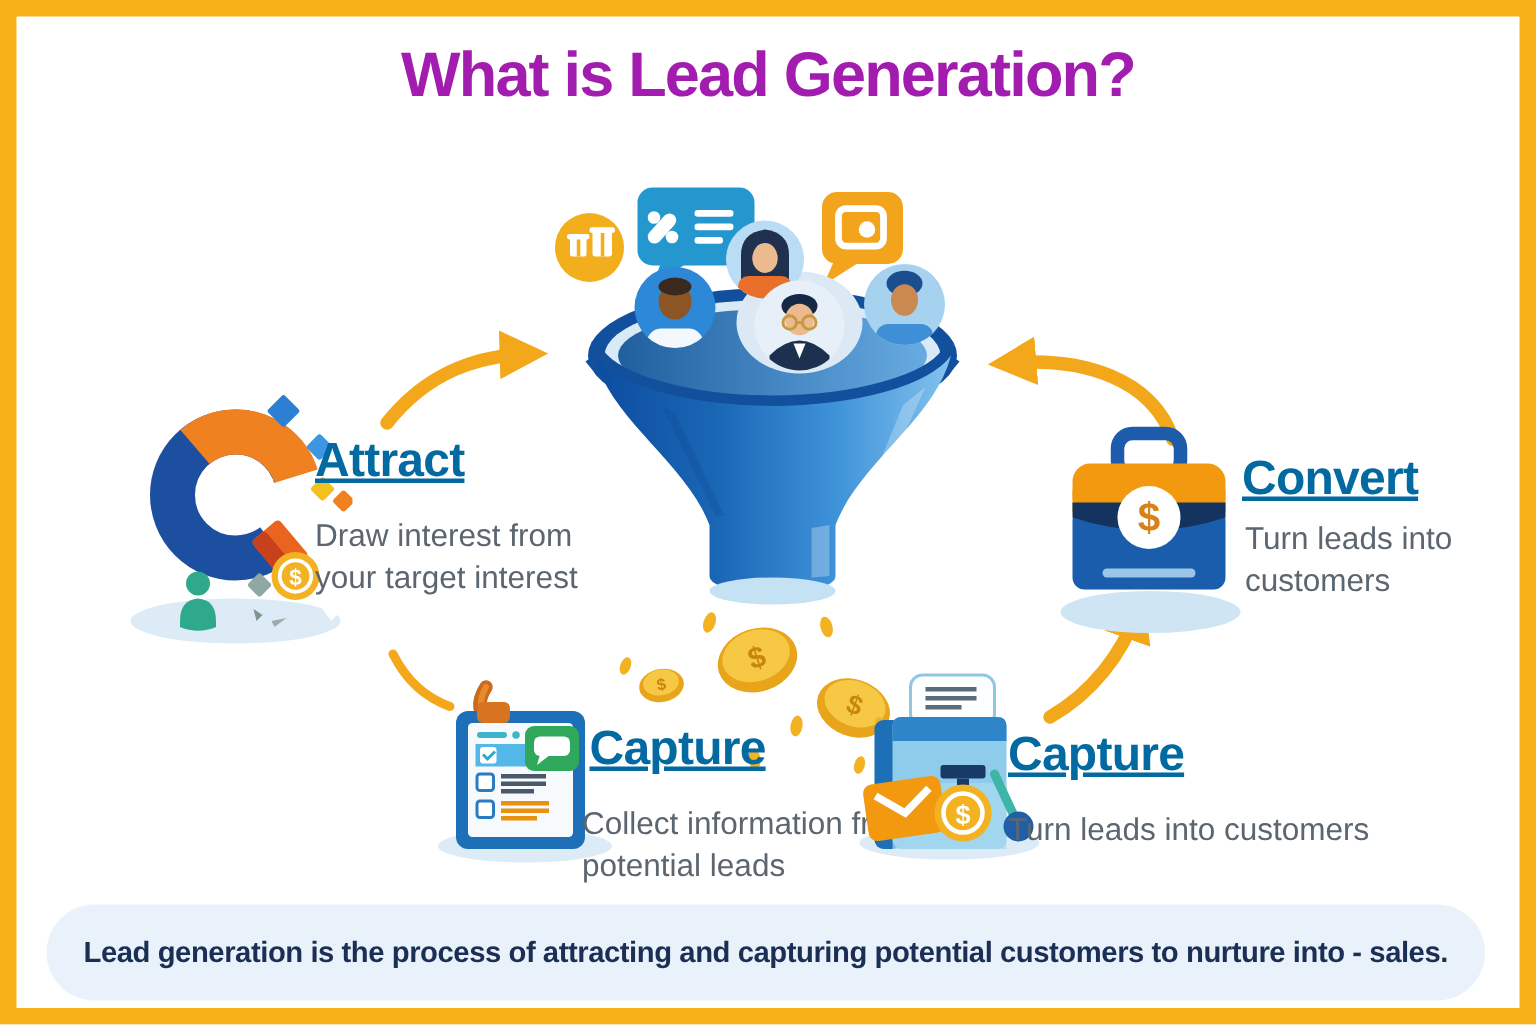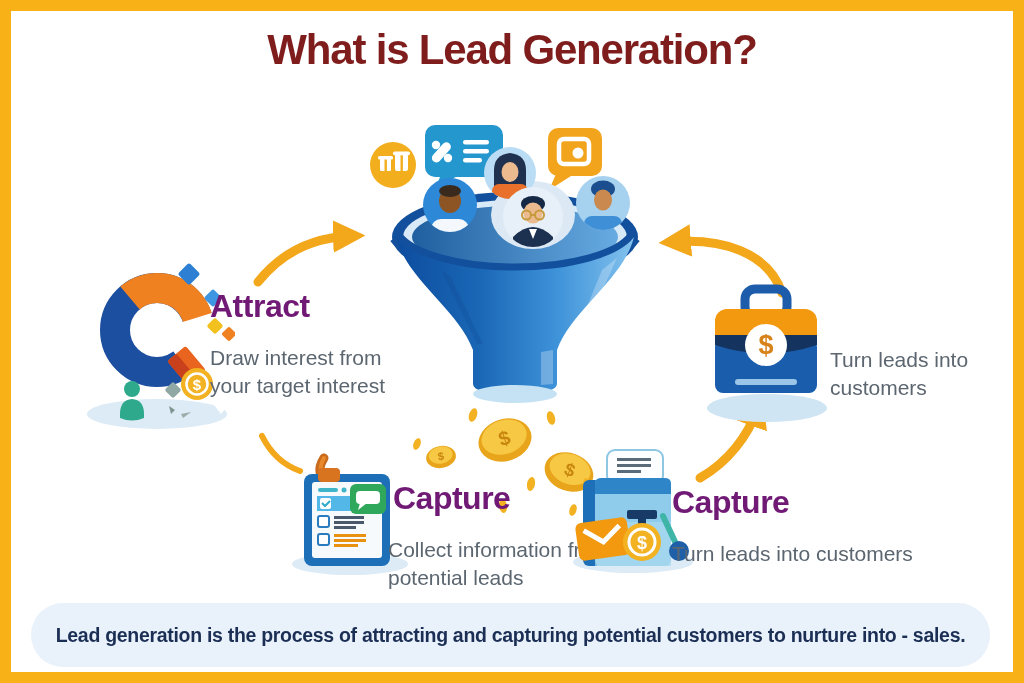--- a/index.html
+++ b/index.html
@@ -4,23 +4,23 @@
 <style>
   html,body{margin:0;padding:0;background:#e9e9e9;}
   .canvas{
     position:relative;width:1024px;height:683px;background:#ffffff;
     box-shadow:inset 0 0 0 11px #F8B117;overflow:hidden;
     font-family:"Liberation Sans",sans-serif;
   }
   .abs{position:absolute;}
   .title{
     left:0;right:0;top:26px;text-align:center;
-    font-size:42px;font-weight:700;color:#7f1d1d;letter-spacing:-1.2px;
+    font-size:42px;font-weight:700;color:#a21caf;letter-spacing:-1.2px;
   }
-  .heading{font-size:32px;font-weight:700;color:#701a75;letter-spacing:-0.5px;}
+  .heading{font-size:32px;font-weight:700;color:#0369a1;letter-spacing:-0.5px;text-decoration:underline;}
   .desc{font-size:21px;color:#5C6670;line-height:1.33;}
   .h-attract{left:210px;top:288px;}
   .d-attract{left:210px;top:344px;width:185px;}
   .h-capture-form{left:393px;top:480px;}
   .d-capture-form{left:388px;top:536px;width:245px;}
   .h-capture-leads{left:672px;top:484px;}
   .d-capture-leads{left:672px;top:540px;width:280px;white-space:nowrap;}
   .h-convert{left:828px;top:300px;}
   .d-convert{left:830px;top:346px;width:170px;}
   .banner{
@@ -282,19 +282,20 @@
     <rect x="10" y="26" width="102" height="34" rx="12" fill="#F2990F"></rect>
     <rect x="10" y="44" width="102" height="14" fill="#F2990F"></rect>
     <rect x="10" y="56" width="102" height="54" rx="8" fill="#1A5DAD"></rect>
     <path d="M10 52 L112 52 L112 62 Q61 79 10 62 Z" fill="#14345F"></path>
     <g>
       <circle cx="61" cy="62" r="21" fill="#ffffff"></circle>
       <text x="61" y="71" font-size="27" font-weight="bold" fill="#D8821A" text-anchor="middle" font-family="Liberation Sans, sans-serif">$</text>
     </g>
     <rect x="30" y="96" width="62" height="6" rx="3" fill="#9CC6E8"></rect>
   </svg>
+  <div class="abs heading h-convert">Convert</div>
   <div class="abs desc d-convert">Turn leads into customers</div>
 
   <div class="abs banner">
     <span class="banner-text">Lead generation is the process of attracting and capturing potential customers to nurture into - sales.</span>
   </div>
 
 </div>
 
 </body></html>

